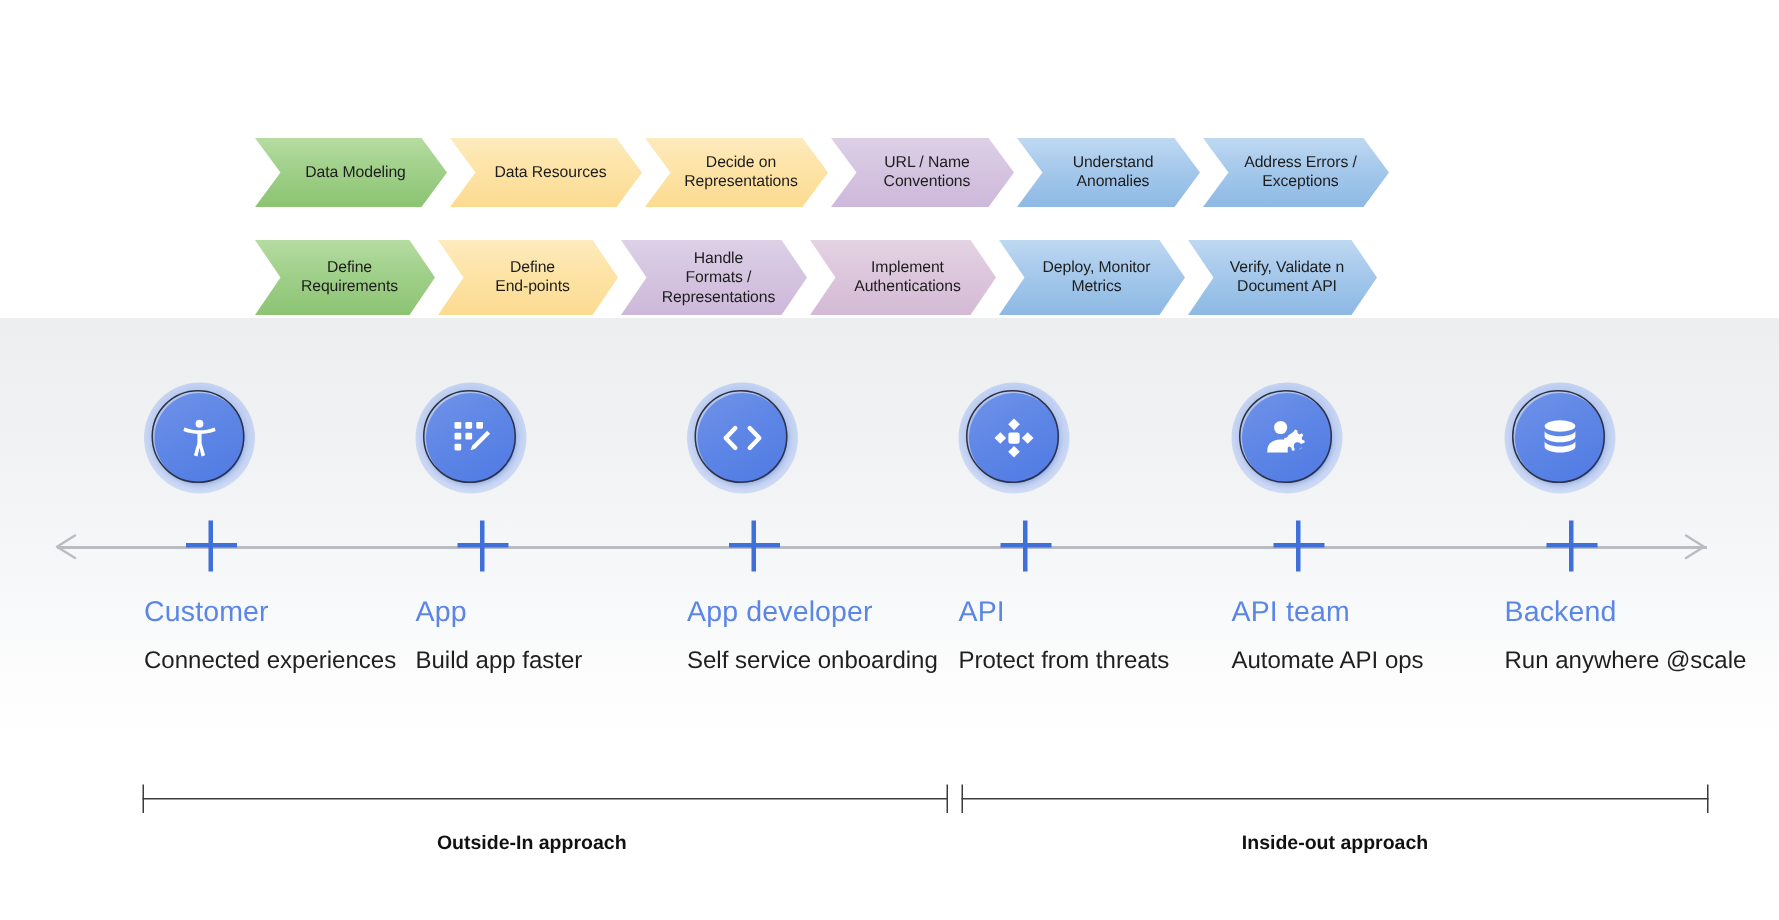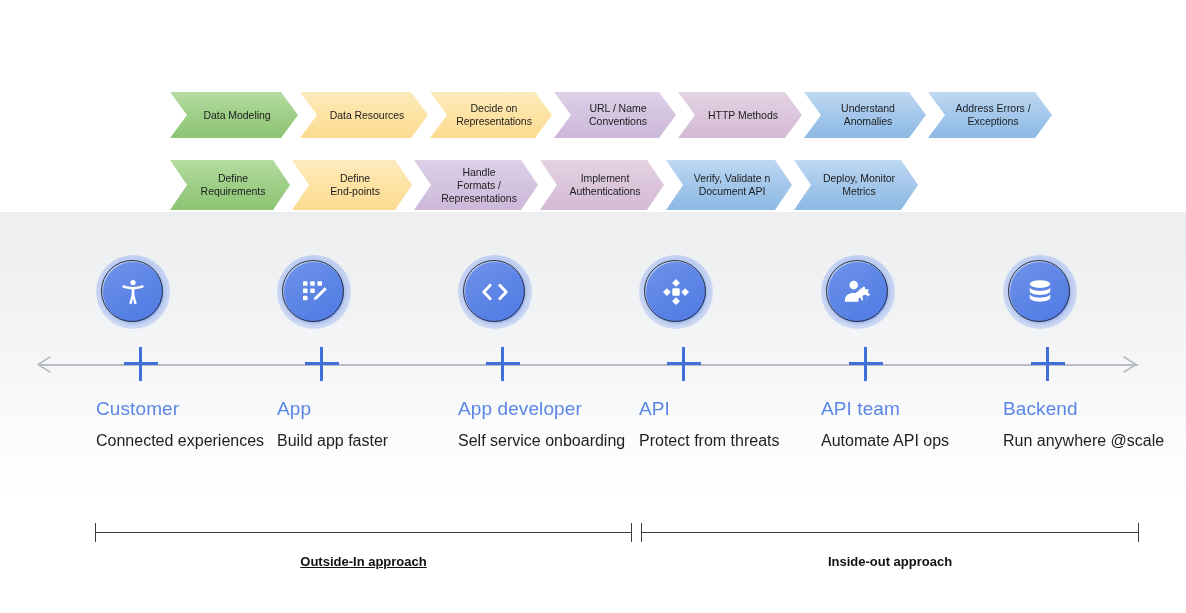--- a/index.html
+++ b/index.html
@@ -212,23 +212,20 @@
         <span class="chev-label">Data Resources</span>
       </div>
       <div class="chev yellow" style="width: 122px;">
         <span class="chev-label">Decide on
 Representations</span>
       </div>
       <div class="chev purple" style="width: 122px;">
         <span class="chev-label">URL / Name
 Conventions</span>
       </div>
-      <div class="chev pink" style="width: 124px;">
-        <span class="chev-label">HTTP Methods</span>
-      </div>
       <div class="chev blue" style="width: 122px;">
         <span class="chev-label">Understand
 Anomalies</span>
       </div>
       <div class="chev blue" style="width: 124px;">
         <span class="chev-label">Address Errors /
 Exceptions</span>
       </div>
     </div>
   <div class="chev-row chev-row-2" id="chev-row-2">
@@ -242,27 +239,27 @@
       </div>
       <div class="chev purple" style="width: 124px;">
         <span class="chev-label">Handle
 Formats /
 Representations</span>
       </div>
       <div class="chev pink" style="width: 124px;">
         <span class="chev-label">Implement
 Authentications</span>
       </div>
+      <div class="chev blue" style="width: 124px;">
+        <span class="chev-label">Deploy, Monitor
+Metrics</span>
+      </div>
       <div class="chev blue" style="width: 126px;">
         <span class="chev-label">Verify, Validate n
 Document API</span>
-      </div>
-      <div class="chev blue" style="width: 124px;">
-        <span class="chev-label">Deploy, Monitor
-Metrics</span>
       </div>
     </div>
 </div>
 
 <div id="journey-section">
 
   <div id="axis-line"></div>
 
   <svg class="arrow-head" id="arrow-head-left" viewBox="0 0 16 17">
     <polyline points="14,1 2,8.5 14,16" fill="none" stroke="#b9bcc0" stroke-width="1.6" stroke-linecap="round" stroke-linejoin="round"></polyline>
@@ -374,21 +371,21 @@
         <div class="col-title">Backend</div>
         <div class="col-desc">Run anywhere @scale</div>
       </div>
     </div>
   <div id="journey-brackets">
       <div class="bracket" style="left: 95px; width: 537px;">
         <div class="bar"></div>
         <div class="tick l"></div>
         <div class="tick r"></div>
       </div>
-      <div class="bracket-label" style="left: 95px; width: 537px; text-decoration: underline;">Outside-In approach</div>
+      <div class="bracket-label" style="left: 86px; width: 537px;">Outside-In approach</div>
       <div class="bracket" style="left: 641px; width: 498px;">
         <div class="bar"></div>
         <div class="tick l"></div>
         <div class="tick r"></div>
       </div>
       <div class="bracket-label" style="left: 641px; width: 498px;">Inside-out approach</div>
     </div>
 </div>
 
 </body></html>

